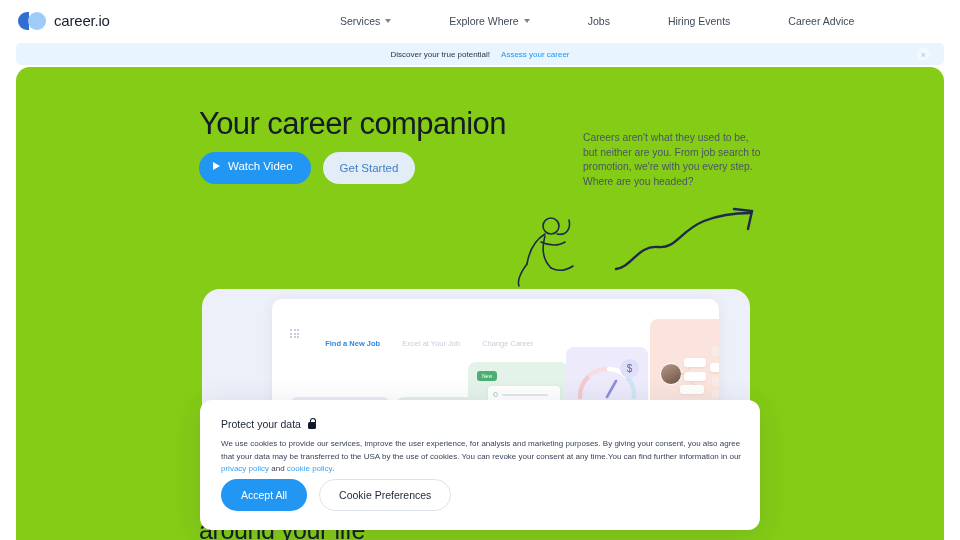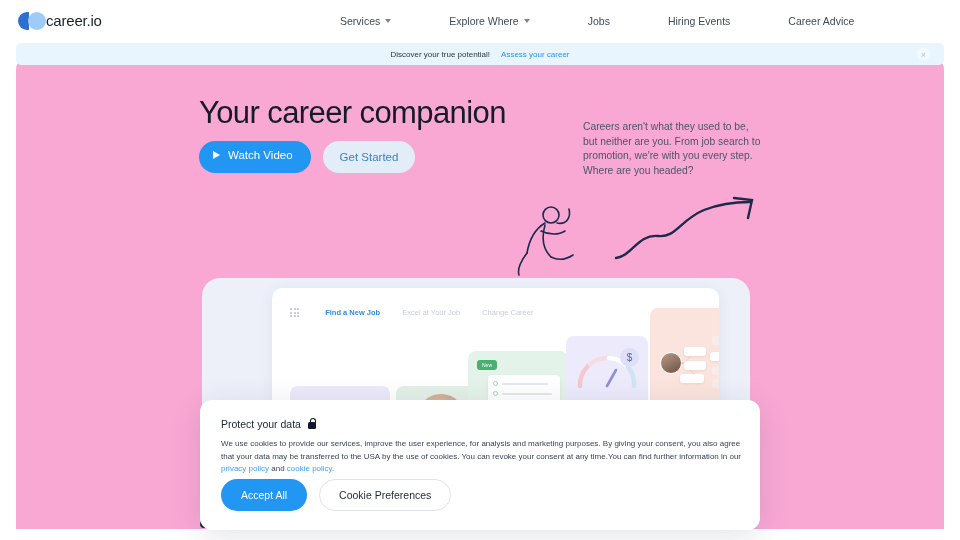--- a/index.html
+++ b/index.html
@@ -9,21 +9,21 @@
     background: #ffffff;
     overflow: hidden;
   }
   .page { position: relative; width: 960px; height: 540px; background: #fff; }
 
   
   .header {
     position: absolute; top: 0; left: 0; width: 960px; height: 41px;
     background: #ffffff; display: flex; align-items: center; z-index: 40;
   }
-  .logo-wrap { position: absolute; left: 18px; display: flex; align-items: center; gap: 0; }
+  .logo-wrap { position: absolute; left: 18px; display: flex; align-items: center; gap: 8px; }
   .logo-mark { position: relative; width: 28px; height: 18px; }
   .logo-half {
     position: absolute; left: 0; top: 0; width: 11px; height: 18px;
     background: #2f6fd0; border-radius: 9px 0 0 9px;
   }
   .logo-circle {
     position: absolute; left: 10px; top: 0; width: 18px; height: 18px;
     background: #9ecbf7; border-radius: 50%;
   }
   .logo-text { font-size: 15px; color: #18202e; letter-spacing: -0.2px; }
@@ -57,22 +57,22 @@
   .banner-link { font-size: 8px; color: #2196f3; margin-left: 11px; cursor: pointer; }
   .banner-close {
     position: absolute; right: 14px; top: 50%; transform: translateY(-50%);
     width: 13px; height: 13px; border-radius: 50%;
     display: flex; align-items: center; justify-content: center;
     color: #a9c6dd; font-size: 9px; cursor: pointer; background: #f2f9ff;
   }
 
   
   .hero {
-    position: absolute; top: 56px; left: 16px; width: 928px; height: 473px;
-    background: #f9a8d4; border-radius: 14px 14px 0 0; overflow: hidden;
+    position: absolute; top: 67px; left: 16px; width: 928px; height: 473px;
+    background: #84cc16; border-radius: 14px 14px 0 0; overflow: hidden;
   }
   .hero-title {
     position: absolute; left: 183px; top: 39px;
     font-size: 31px; color: #151c28; letter-spacing: -0.6px; white-space: nowrap;
   }
   .hero-ctas { position: absolute; left: 183px; top: 85px; display: flex; gap: 12px; }
   .btn-watch {
     background: #2196f3; color: #fff; font-size: 11.5px;
     padding: 8px 18px 12px 14px; border-radius: 17px; border: none;
     display: flex; align-items: center; gap: 8px; cursor: pointer; font-family: inherit;
@@ -102,21 +102,21 @@
     box-shadow: 0 2px 14px rgba(40,60,110,0.07);
     overflow: hidden;
   }
   .device-tabs {
     position: absolute; top: 20px; left: 18px; display: flex; align-items: center; gap: 22px;
   }
   .grid-icon {
     display: grid; grid-template-columns: repeat(3, 2px); gap: 1.6px; margin-right: 4px;
   }
   .grid-icon i { width: 2px; height: 2px; background: #c3cbdb; border-radius: 0.5px; display: block; }
-  .dtab { font-size: 7.5px; cursor: pointer; white-space: nowrap; }
+  .dtab { font-size: 7.5px; cursor: pointer; white-space: nowrap; margin-top: 20px; }
   .dtab.active { color: #2f8ae0; font-weight: bold; }
   .dtab.idle { color: #c7ced9; }
 
   .cards { position: absolute; top: 0; left: 0; width: 447px; height: 215px; }
   .card { position: absolute; border-radius: 8px; overflow: hidden; }
   .card-label {
     position: absolute; left: 10px; bottom: 9px; font-size: 7px;
     line-height: 9.5px; color: #3d4756; width: 78px;
   }
   .card-arrow {

